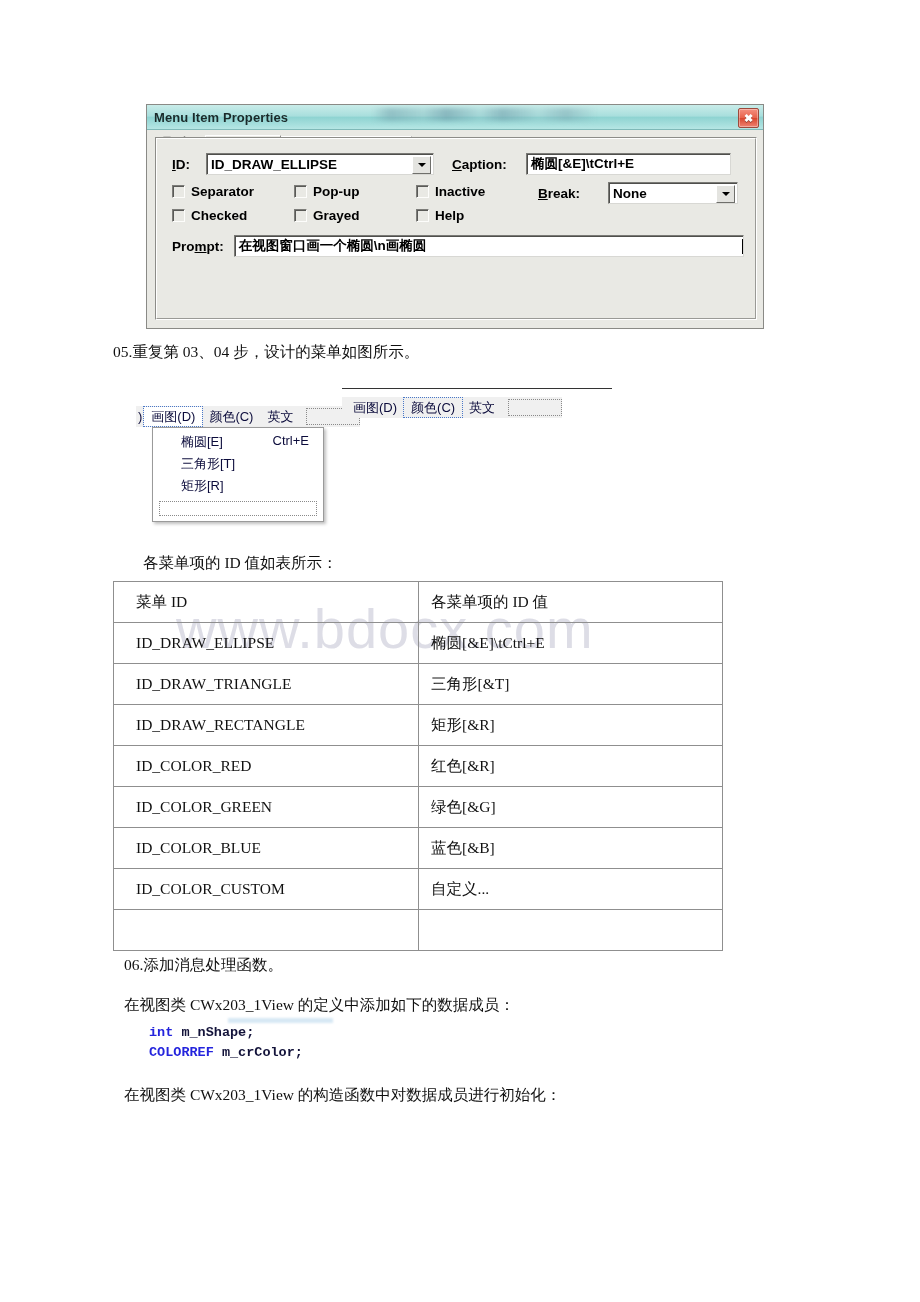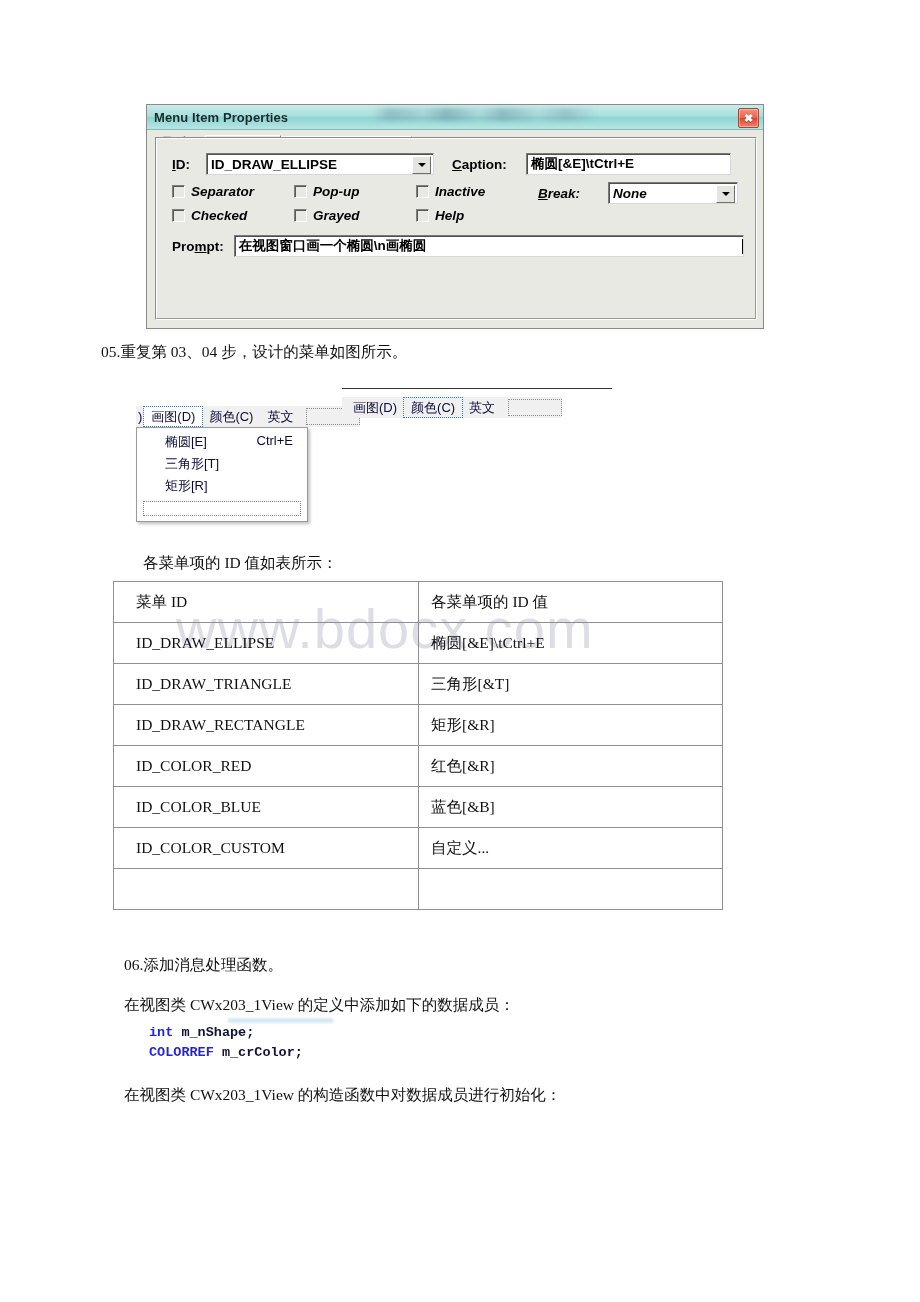--- a/index.html
+++ b/index.html
@@ -151,21 +151,21 @@
   }
   .combo-arrow i{
     display:block;width:0;height:0;
     border-left:4px solid transparent;border-right:4px solid transparent;
     border-top:4px solid #000;
   }
   .caret{
     display:inline-block;width:1px;height:15px;background:#000;margin-left:1px;
   }
 
-  .row-checks{position:absolute;left:16px;top:44px;right:12px;height:48px;font-style:italic;}
+  .row-checks{position:absolute;left:16px;top:44px;right:12px;height:48px;}
   .chk{
     position:absolute;display:flex;align-items:center;gap:6px;
     font-size:13.5px;font-weight:bold;color:#000;
     font-family:"Liberation Sans",sans-serif;
   }
   .chkbox{
     width:11px;height:11px;background:#e9e9e4;
     border:1px solid #7d7d79;
     border-right-color:#fdfdfb;border-bottom-color:#fdfdfb;
     box-shadow:inset 1px 1px 0 #5a5a57;
@@ -367,32 +367,32 @@
         <span class="lbl" style="width:62px;">
           Pro<u>m</u>pt:</span>
         <div class="field" style="width:512px;justify-content:space-between;">
           <span>在视图窗口画一个椭圆\n画椭圆</span>
             <span class="caret"></span>
         </div>
       </div>
     </div>
   </div>
 
-  <div class="para" style="left:101px;top:340px;">05.重复第 03、04 步，设计的菜单如图所示。</div>
+  <div class="para" style="left:113px;top:340px;">05.重复第 03、04 步，设计的菜单如图所示。</div>
 
   <div class="menu-shot" style="left:136px;top:406px;">
     <div class="hr-dark" style="left:0px;top:-1px;width:0px;"></div>
     <div class="mbar">
       <span class="mbar-item" style="padding-left:2px;padding-right:2px;color:#0b0b3b;">)</span>
       <span class="mbar-item sel">画图(D)</span>
       <span class="mbar-item">颜色(C)</span>
       <span class="mbar-item">英文</span>
       <span class="mbar-newslot"></span>
     </div>
-    <div class="mpop" style="width:170px;">
+    <div class="mpop" style="margin-left:16px;width:170px;">
       <div class="mpop-item">
         <span>椭圆[E]</span>
         <span>Ctrl+E</span>
       </div>
       <div class="mpop-item">
         <span>三角形[T]</span>
       </div>
       <div class="mpop-item">
         <span>矩形[R]</span>
       </div>
@@ -434,20 +434,24 @@
       </tr>
       <tr>
         <td>ID_DRAW_RECTANGLE</td>
         <td class="c2">矩形[&amp;R]</td>
       </tr>
       <tr>
         <td>ID_COLOR_RED</td>
         <td class="c2">红色[&amp;R]</td>
       </tr>
       <tr>
+        <td>ID_COLOR_GREEN</td>
+        <td class="c2">绿色[&amp;G]</td>
+      </tr>
+      <tr>
         <td>ID_COLOR_BLUE</td>
         <td class="c2">蓝色[&amp;B]</td>
       </tr>
       <tr>
         <td>ID_COLOR_CUSTOM</td>
         <td class="c2">自定义...</td>
       </tr>
       <tr>
         <td></td>
         <td class="c2"></td>

